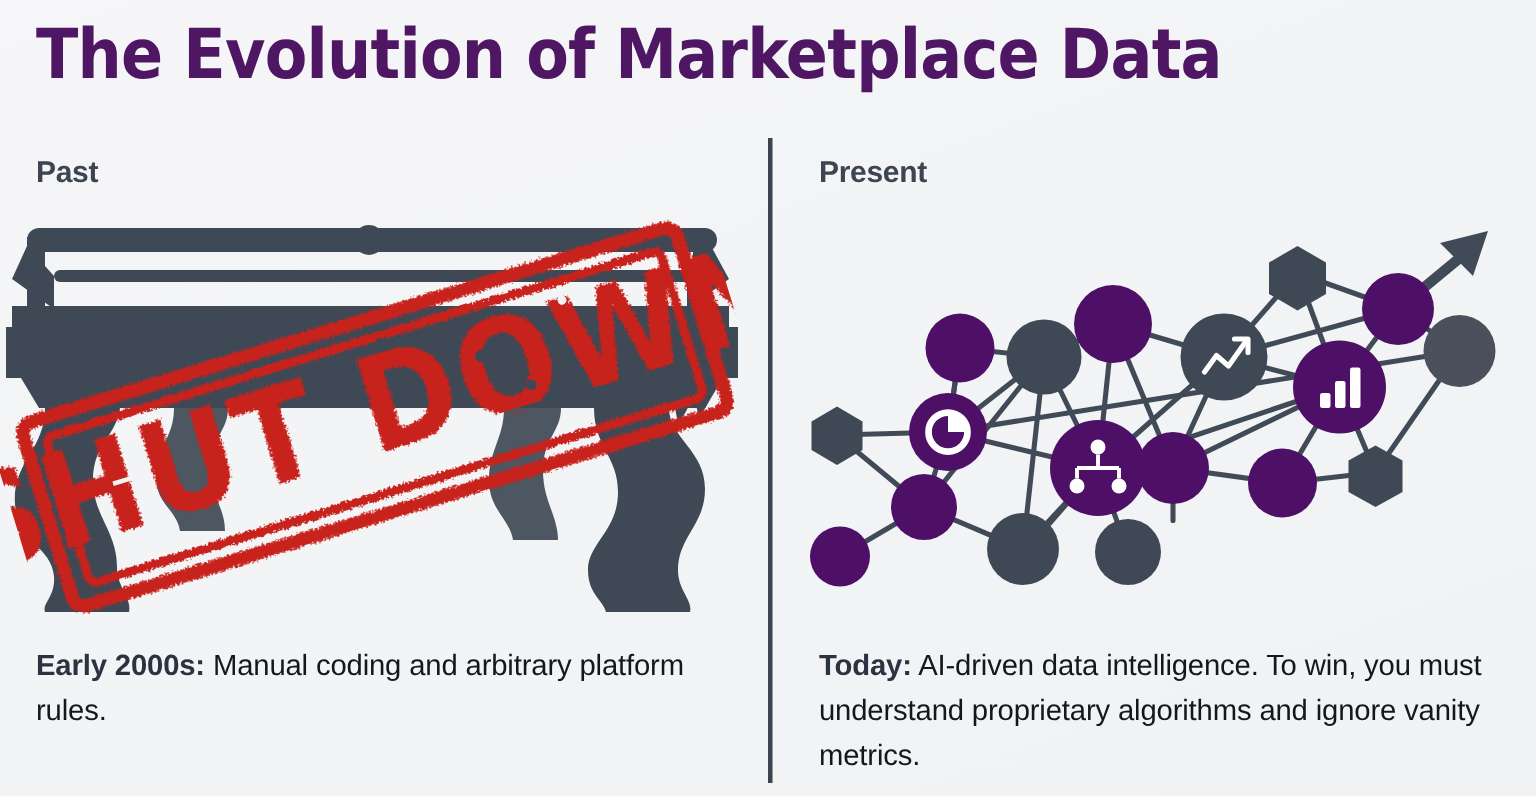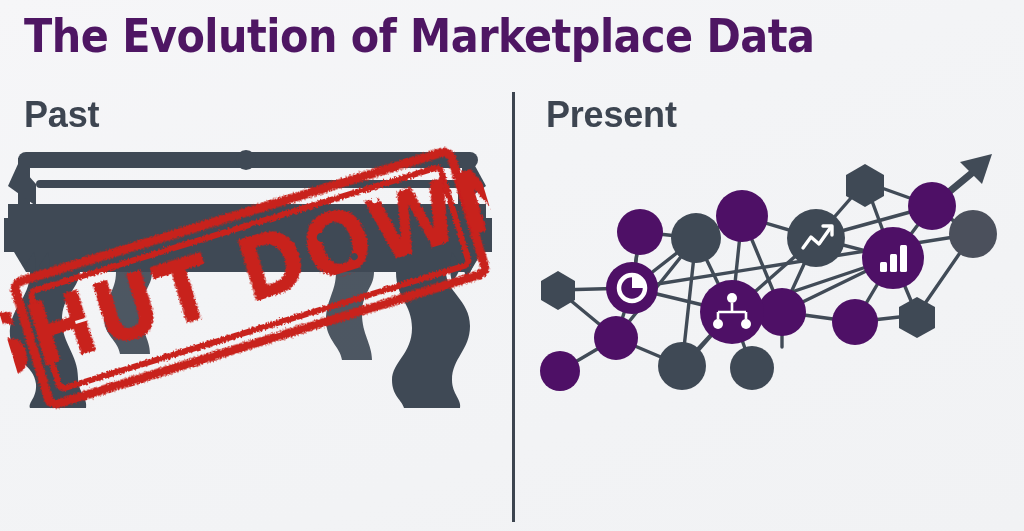--- a/index.html
+++ b/index.html
@@ -41,21 +41,21 @@
     left: 512px;
     top: 92px;
     width: 3px;
     height: 430px;
     background: #3c444f;
   }
 
   
   .col-head {
     position: absolute;
-    font-size: 36px;
+    font-size: 20px;
     line-height: 32px;
     font-weight: 700;
     color: #3d4551;
     letter-spacing: -0.2px;
   }
   #head-past    { left: 24px;  top: 99px; }
   #head-present { left: 546px; top: 99px; text-align: center; }
 
   
   .caption {
@@ -184,20 +184,23 @@
           <rect x="22" y="74" width="456" height="128" rx="8" fill="none" stroke="#c8201d" stroke-width="9"></rect>
 
           <rect x="36" y="87" width="428" height="102" rx="5" fill="none" stroke="#c8201d" stroke-width="6"></rect>
 
           <text class="stamp-text" x="250" y="162" text-anchor="middle" font-size="88" letter-spacing="2" fill="#c8201d">SHUT DOWN</text>
         </g>
       </g>
     </svg>
   </div>
 
+  <div class="caption" id="cap-past">
+    <b>Early 2000s:</b><span> Manual coding and arbitrary platform rules.</span>
+  </div>
 
   <div class="col-head" id="head-present">Present</div>
 
   <div class="art" id="art-present">
     <svg viewBox="0 0 504 275" width="504" height="275">
 
       <g stroke="#414b57" stroke-width="3.4" fill="none" stroke-linecap="round">
 
         <path d="M38,150 L96,198"></path>
         <path d="M38,150 L112,148"></path>
@@ -303,14 +306,17 @@
         <circle cx="373" cy="118" r="31" fill="#4e1066"></circle>
         <g fill="#ffffff">
           <rect x="360" y="122" width="7" height="10" rx="1.5"></rect>
           <rect x="370" y="114" width="7" height="18" rx="1.5"></rect>
           <rect x="380" y="105" width="7" height="27" rx="1.5"></rect>
         </g>
       </g>
     </svg>
   </div>
 
+  <div class="caption" id="cap-present">
+    <b>Today:</b><span> AI-driven data intelligence. To win, you must understand proprietary algorithms and ignore vanity metrics.</span>
+  </div>
 
 </div>
 
 </body></html>

